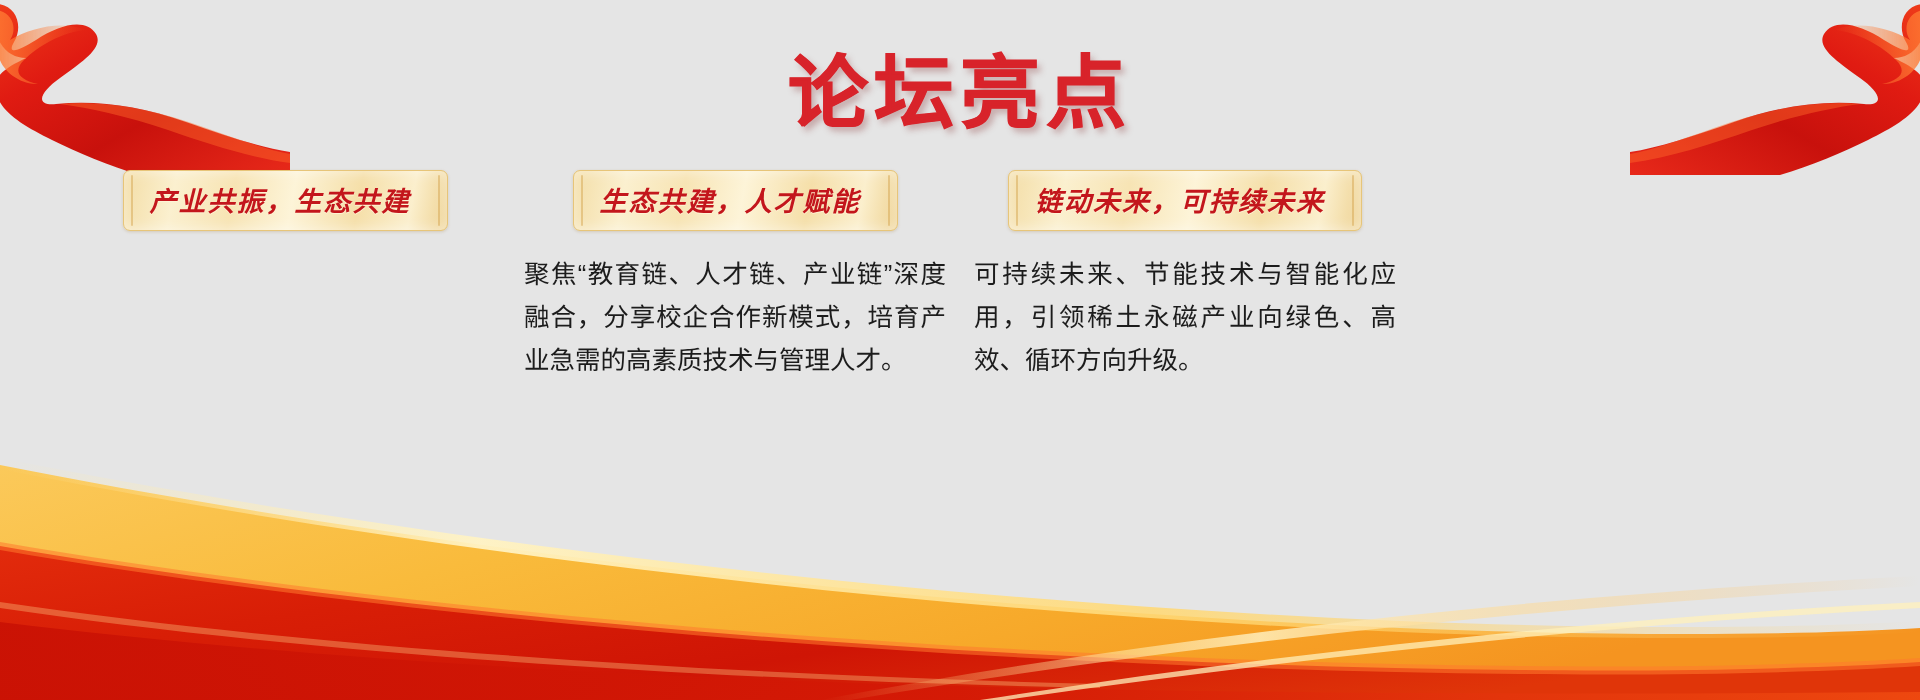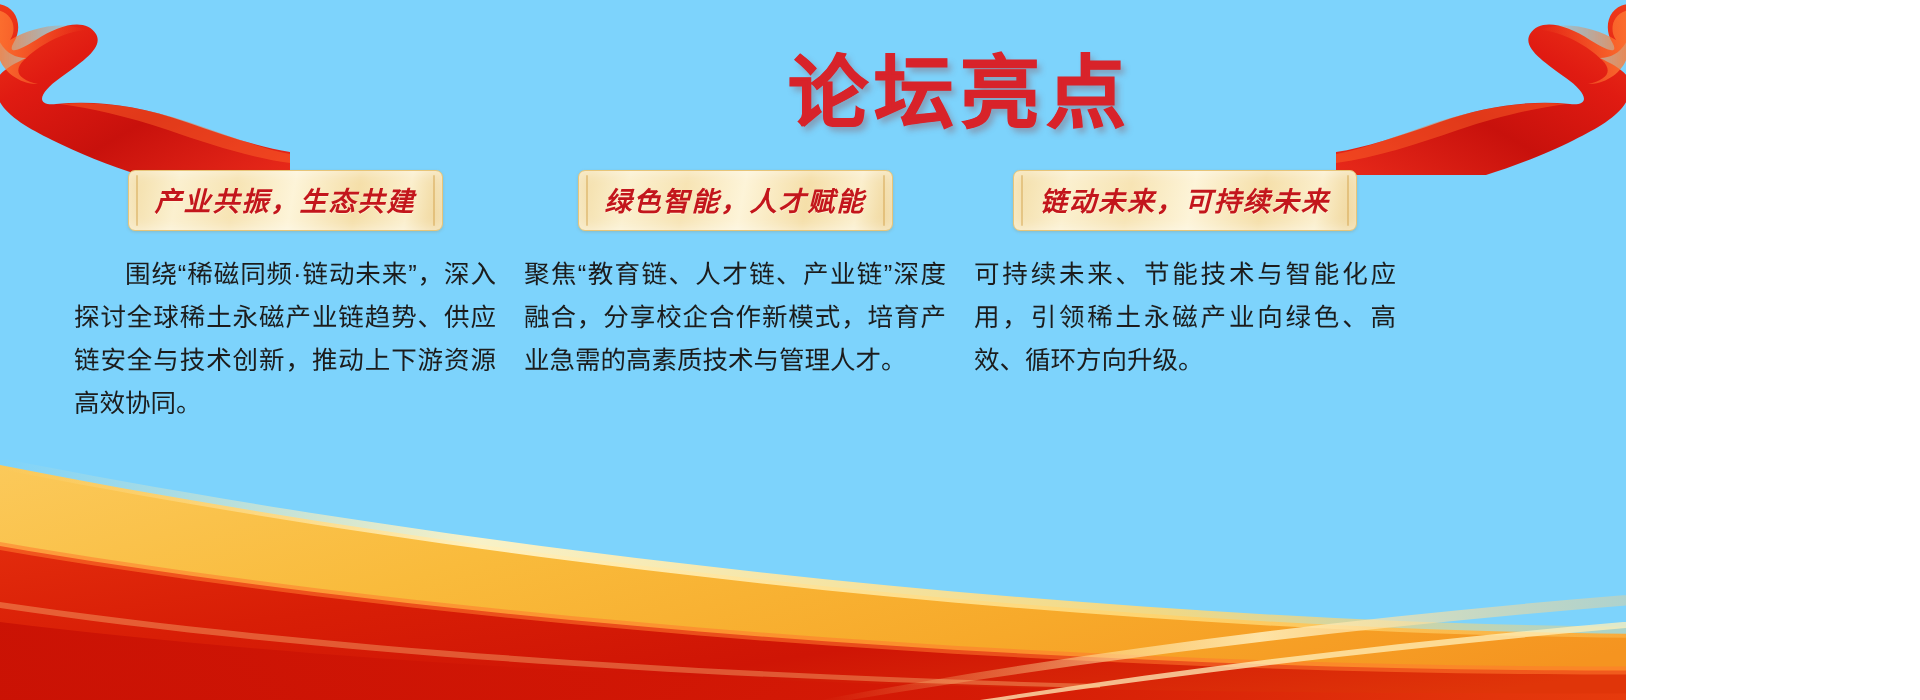--- a/index.html
+++ b/index.html
@@ -2,22 +2,22 @@
 <html lang="zh-CN"><head>
 <meta charset="utf-8">
 <style>
   * { margin:0; padding:0; box-sizing:border-box; }
   html, body {
     width:1920px; height:700px; overflow:hidden;
     background:#ffffff;
     font-family:"Liberation Sans","DejaVu Sans",sans-serif;
   }
   #stage {
-    position:relative; width:1626px; height:700px;
-    background:#7dd3fc; overflow:hidden;text-decoration:underline;
+    position:relative; width:1920px; height:700px;
+    background:#e5e5e5; overflow:hidden;text-decoration:underline;
   }
 
   
   .ribbon { position:absolute; top:0; pointer-events:none; }
   .ribbon.left  { left:-10px;  width:300px; height:175px; }
   .ribbon.right { right:-10px; width:300px; height:175px; }
 
   
   #title-wrap {
     position:absolute; top:28px; left:0; width:1920px;
@@ -38,21 +38,21 @@
     width:1800px; display:flex; z-index:4;
   }
   .col { width:450px; padding:0 14px; }
 
   .badge {
     position:relative;
     margin:0 auto 22px auto;
     display:block;
     width:fit-content;
     min-width:255px;
-    padding:9px 26px 11px 26px;
+    padding:9px 36px 11px 26px;
     text-align:center;
     border-radius:7px;
     border:1.6px solid #e7c579;
     background:
       linear-gradient(100deg,
         #f3dda6 0%, #fbf0cf 16%, #f7e4b4 34%,
         #fdf4d8 52%, #f5dfa9 72%, #fbefcd 88%, #eed292 100%);
     box-shadow:0 1px 3px rgba(160,120,50,.25),
                inset 0 0 14px rgba(255,255,255,.55);
   }
@@ -162,26 +162,25 @@
   <div id="title-wrap">
     <h1 id="page-title">论坛亮点</h1>
   </div>
 
   <div id="columns">
 
     <div class="col">
       <div class="badge">
         <span class="badge-text">产业共振，生态共建</span>
       </div>
-      <p class="body-text">围绕“稀磁同频·链动未来”，深入探讨全球稀土永磁产业链趋势、供应链安全与技术创新，推动上下游资源高效协同。</p>
     </div>
 
     <div class="col no-indent">
       <div class="badge">
-        <span class="badge-text">绿色智能，人才赋能</span>
+        <span class="badge-text">生态共建，人才赋能</span>
       </div>
       <p class="body-text">聚焦“教育链、人才链、产业链”深度融合，分享校企合作新模式，培育产业急需的高素质技术与管理人才。</p>
     </div>
 
     <div class="col no-indent">
       <div class="badge">
         <span class="badge-text">链动未来，可持续未来</span>
       </div>
       <p class="body-text">可持续未来、节能技术与智能化应用，引领稀土永磁产业向绿色、高效、循环方向升级。</p>
     </div>

